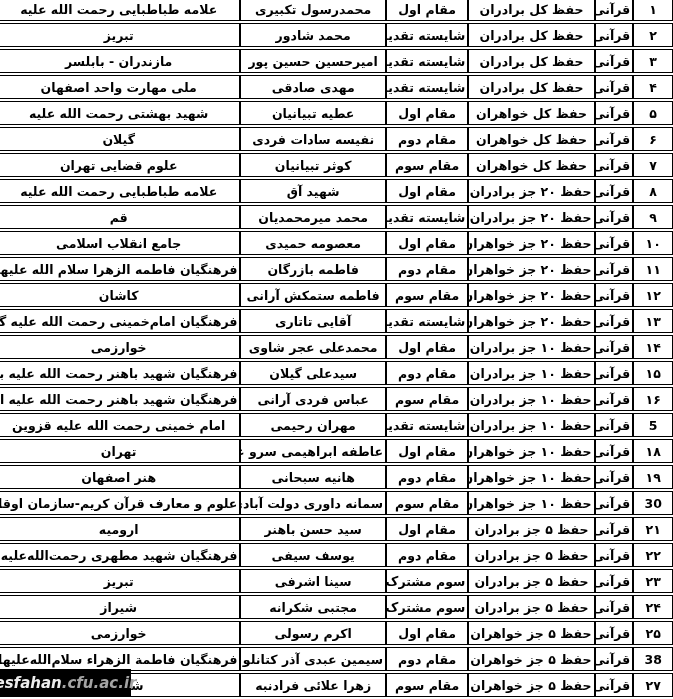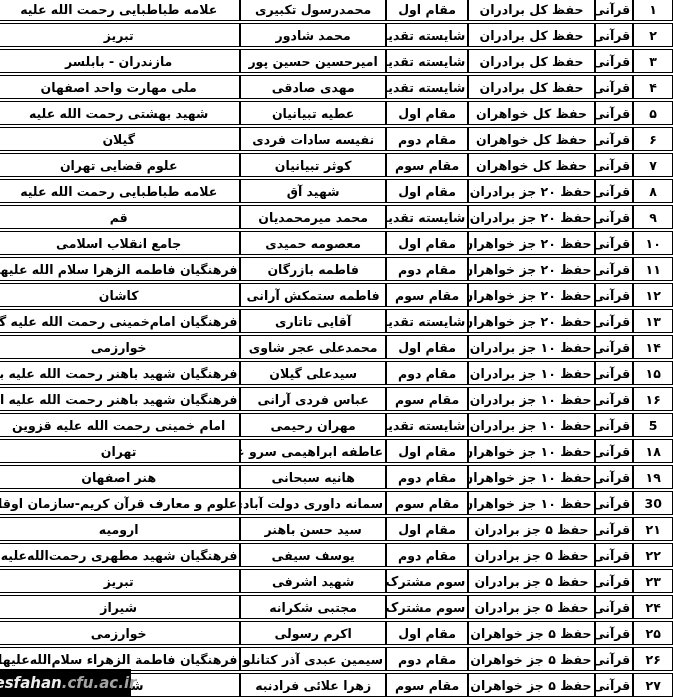--- a/index.html
+++ b/index.html
@@ -251,41 +251,41 @@
           <td class="col-category">حفظ ۵ جز برادران</td>
           <td class="col-rank">مقام دوم</td>
           <td class="col-name">یوسف سیفی</td>
           <td class="col-university">فرهنگیان شهید مطهری رحمت‌الله‌علیه شیراز</td>
         </tr>
         <tr>
           <td class="col-num">۲۳</td>
           <td class="col-field">قرآنی</td>
           <td class="col-category">حفظ ۵ جز برادران</td>
           <td class="col-rank">سوم مشترک</td>
-          <td class="col-name">شهید اشرفی</td>
+          <td class="col-name">سینا اشرفی</td>
           <td class="col-university">تبریز</td>
         </tr>
         <tr>
           <td class="col-num">۲۴</td>
           <td class="col-field">قرآنی</td>
           <td class="col-category">حفظ ۵ جز برادران</td>
           <td class="col-rank">سوم مشترک</td>
           <td class="col-name">مجتبی شکرانه</td>
           <td class="col-university">شیراز</td>
         </tr>
         <tr>
           <td class="col-num">۲۵</td>
           <td class="col-field">قرآنی</td>
           <td class="col-category">حفظ ۵ جز خواهران</td>
           <td class="col-rank">مقام اول</td>
           <td class="col-name">اکرم رسولی</td>
           <td class="col-university">خوارزمی</td>
         </tr>
         <tr>
-          <td class="col-num">۲۶</td>
+          <td class="col-num">38</td>
           <td class="col-field">قرآنی</td>
           <td class="col-category">حفظ ۵ جز خواهران</td>
           <td class="col-rank">مقام دوم</td>
           <td class="col-name">سیمین عبدی آذر کتانلو</td>
           <td class="col-university">فرهنگیان فاطمة الزهراء سلام‌الله‌علیها تبریز</td>
         </tr>
         <tr>
           <td class="col-num">۲۷</td>
           <td class="col-field">قرآنی</td>
           <td class="col-category">حفظ ۵ جز خواهران</td>

